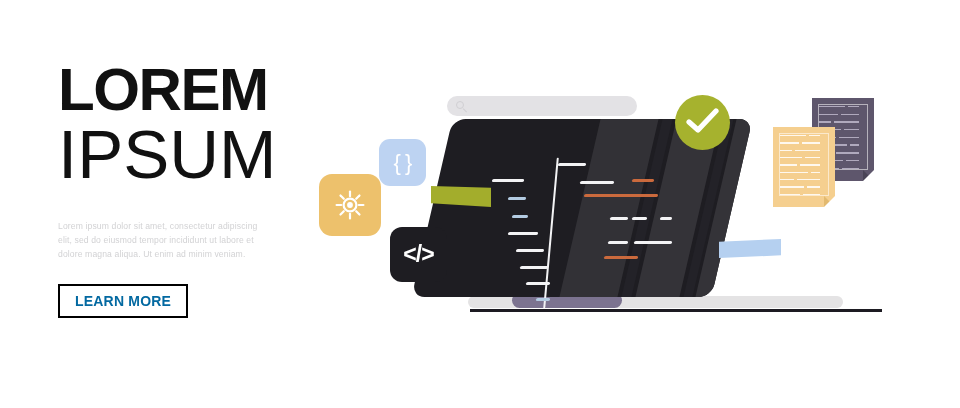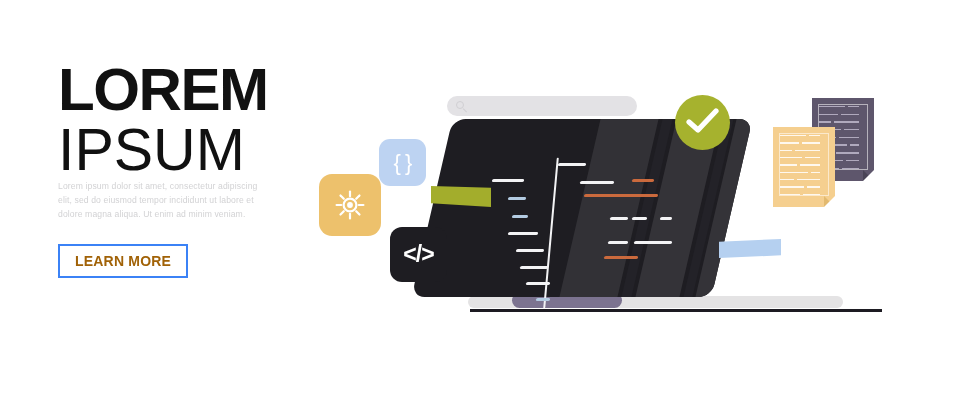--- a/index.html
+++ b/index.html
@@ -15,41 +15,41 @@
     position:absolute; left:58px; top:62px; width:215px;
   }
   #headline-1 {
     font-family:"Liberation Sans", sans-serif;
     font-weight:700; font-size:59px; line-height:0.95;
     letter-spacing:-1.5px; color:#111111;
     transform:scaleX(1.02); transform-origin:left center;
   }
   #headline-2 {
     font-family:"Liberation Sans", sans-serif;
-    font-weight:300; font-size:59px; line-height:1.02;
+    font-weight:300; font-size:69px; line-height:1.02;
     letter-spacing:0px; color:#111111;
     margin-top:2px;
   }
   #body-copy {
-    width:208px;
+    margin-top:30px; width:208px;
     font-size:8.6px; line-height:1.62; color:#d2d2d4;
     font-family:"Liberation Sans", sans-serif;
     letter-spacing:0.12px;
   }
   #button-row {
     margin-top:22px; display:flex; align-items:center; gap:12px;
   }
   #login-button {
     background:#111111; color:#ffffff; border:none;
     font-family:"Liberation Sans", sans-serif;
     font-size:15px; font-weight:400;
     padding:8px 20px; cursor:pointer; letter-spacing:0.2px;
   }
   #learn-more-button {
-    background:#ffffff; color:#a16207; border:2px solid #3b82f6;
+    background:#ffffff; color:#0369a1; border:2px solid #000000;
     font-family:"Liberation Sans", sans-serif;
     font-size:14px; font-weight:700;
     padding:7px 15px; cursor:pointer; letter-spacing:0.2px;
   }
 
   
   #illustration { position:absolute; left:0; top:0; width:960px; height:408px; }
 
   
   #search-bar {

